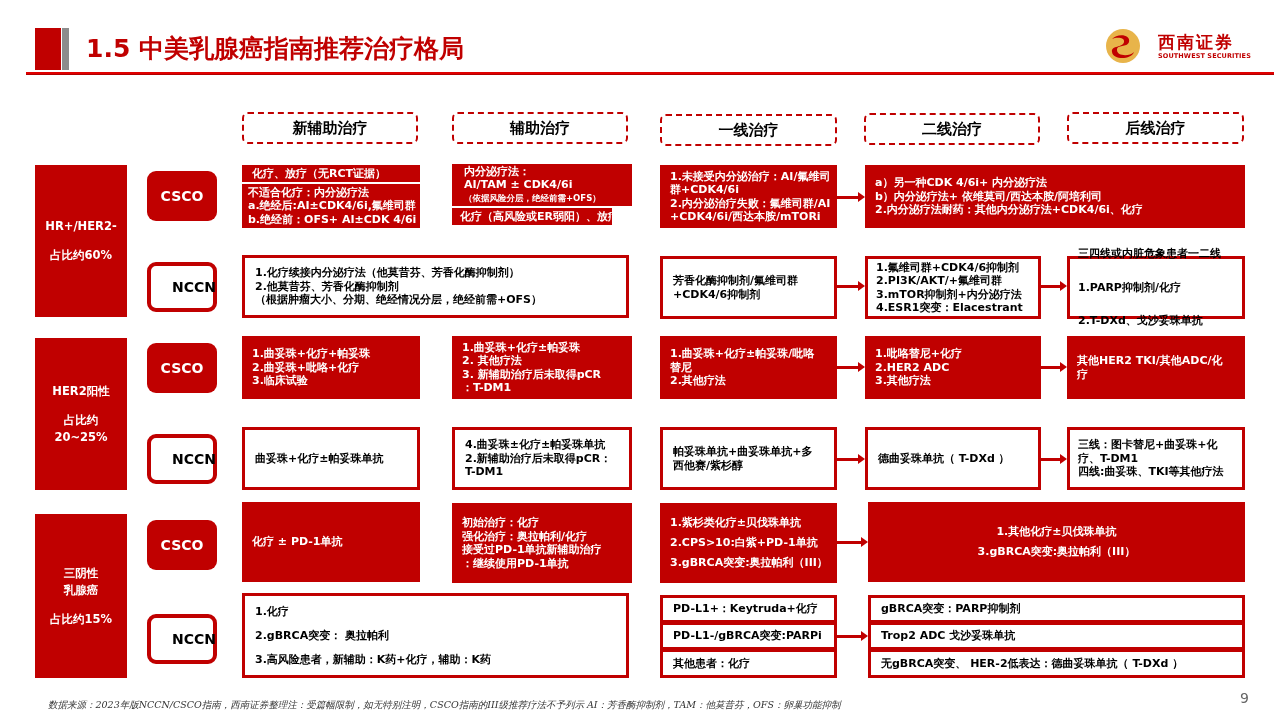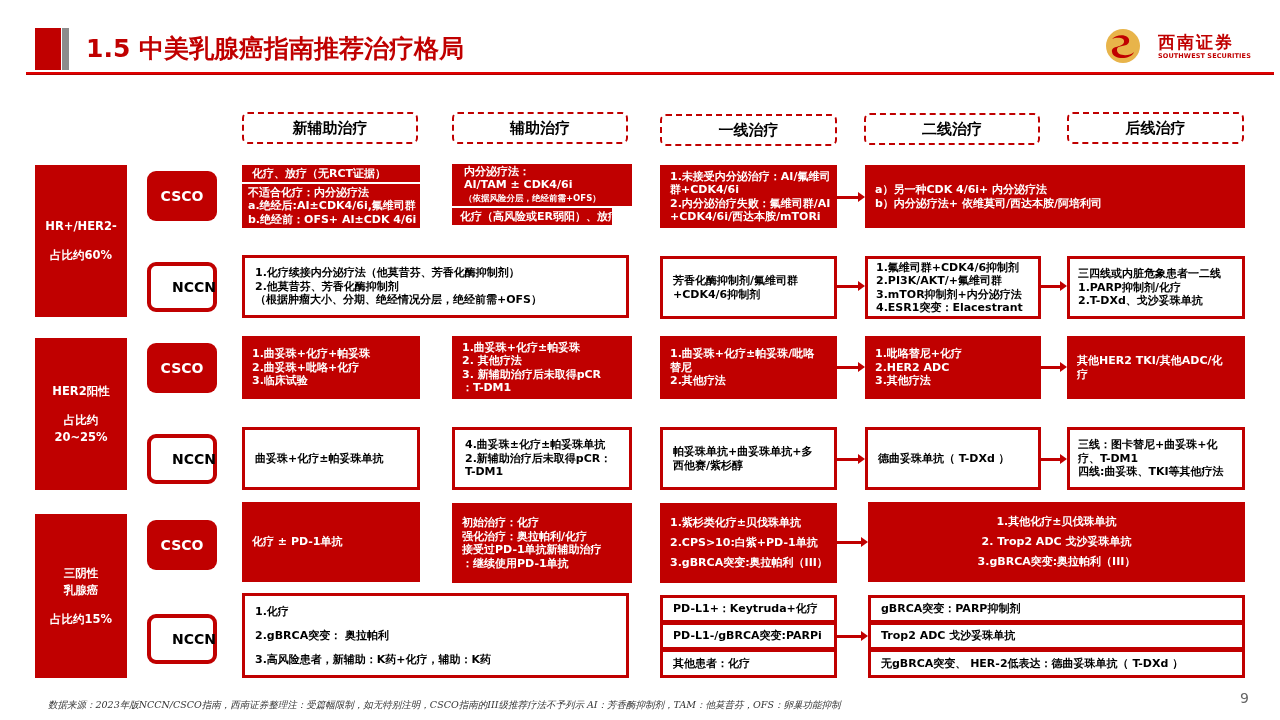--- a/index.html
+++ b/index.html
@@ -96,20 +96,21 @@
   <span class="ln">1.未接受内分泌治疗：AI/氟维司</span>
   <span class="ln">群+CDK4/6i</span>
   <span class="ln">2.内分泌治疗失败：氟维司群/AI</span>
   <span class="ln">+CDK4/6i/西达本胺/mTORi</span>
 </div>
 <div class="abs arrow" style="left:837px;top:196px;width:22px;"></div>
 
 <div class="abs box fill" style="left:865px;top:165px;width:380px;height:63px;">
   <span class="ln">a）另一种CDK 4/6i+ 内分泌疗法</span>
   <span class="ln">b）内分泌疗法+ 依维莫司/西达本胺/阿培利司</span>
+  <span class="ln">2.内分泌疗法耐药：其他内分泌疗法+CDK4/6i、化疗</span>
 </div>
 
 <div class="abs box outline" style="left:242px;top:255px;width:387px;height:63px;">
   <span class="ln">1.化疗续接内分泌疗法（他莫昔芬、芳香化酶抑制剂）</span>
   <span class="ln">2.他莫昔芬、芳香化酶抑制剂</span>
   <span class="ln">（根据肿瘤大小、分期、绝经情况分层，绝经前需+OFS）</span>
 </div>
 
 <div class="abs box outline" style="left:660px;top:256px;width:177px;height:63px;">
   <span class="ln">芳香化酶抑制剂/氟维司群</span>
@@ -118,21 +119,21 @@
 <div class="abs arrow" style="left:837px;top:285px;width:22px;"></div>
 
 <div class="abs box outline" style="left:865px;top:256px;width:176px;height:63px;padding:0 8px;">
   <span class="ln">1.氟维司群+CDK4/6抑制剂</span>
   <span class="ln">2.PI3K/AKT/+氟维司群</span>
   <span class="ln">3.mTOR抑制剂+内分泌疗法</span>
   <span class="ln">4.ESR1突变：Elacestrant</span>
 </div>
 <div class="abs arrow" style="left:1041px;top:285px;width:20px;"></div>
 
-<div class="abs box outline" style="left:1067px;top:256px;width:178px;height:63px;padding:2px 8px;">
+<div class="abs box outline" style="left:1067px;top:256px;width:178px;height:63px;padding:2px 8px;gap:20px;">
   <span class="ln">三四线或内脏危象患者一二线</span>
   <span class="ln">1.PARP抑制剂/化疗</span>
   <span class="ln">2.T-DXd、戈沙妥珠单抗</span>
 </div>
 
 <div class="abs cat" style="left:35px;top:338px;width:92px;height:152px;">
   <span>HER2阳性</span>
   <span style="height:12px"></span>
   <span>占比约</span>
   <span>20~25%</span>
@@ -210,21 +211,20 @@
   <span class="ln">：继续使用PD-1单抗</span>
 </div>
 <div class="abs box fill" style="left:660px;top:503px;width:177px;height:80px;line-height:20px;">
   <span class="ln">1.紫杉类化疗±贝伐珠单抗</span>
   <span class="ln">2.CPS&gt;10:白紫+PD-1单抗</span>
   <span class="ln">3.gBRCA突变:奥拉帕利（III）</span>
 </div>
 <div class="abs arrow" style="left:837px;top:541px;width:25px;"></div>
 <div class="abs box fill" style="left:868px;top:502px;width:377px;height:80px;line-height:20px;align-items:center;">
   <span class="ln">1.其他化疗±贝伐珠单抗</span>
-  <span class="ln">2. Trop2 ADC 戈沙妥珠单抗</span>
   <span class="ln">3.gBRCA突变:奥拉帕利（III）</span>
 </div>
 
 <div class="abs box outline" style="left:242px;top:593px;width:387px;height:85px;line-height:24px;">
   <span class="ln">1.化疗</span>
   <span class="ln">2.gBRCA突变： 奥拉帕利</span>
   <span class="ln">3.高风险患者，新辅助：K药+化疗，辅助：K药</span>
 </div>
 <div class="abs box outline" style="left:660px;top:595px;width:177px;height:28px;">
   <span class="ln">PD-L1+：Keytruda+化疗</span>

